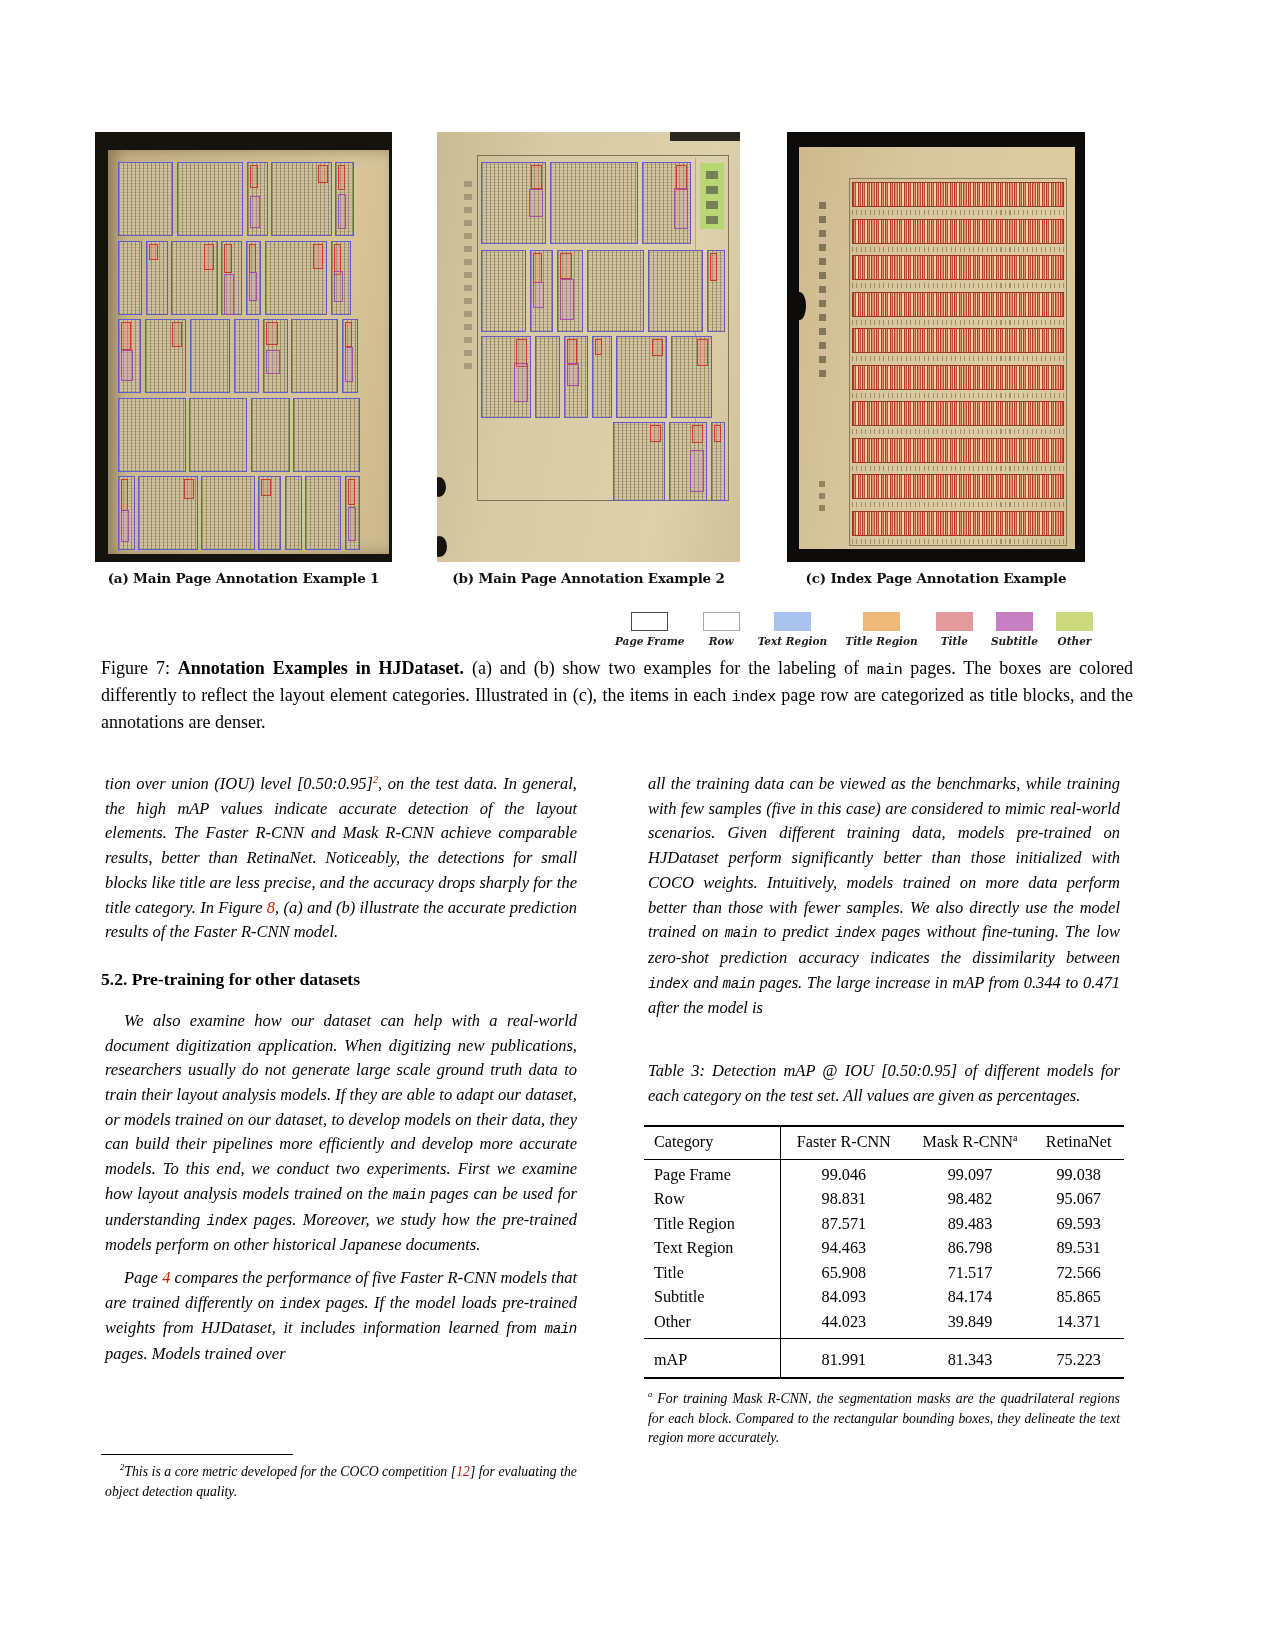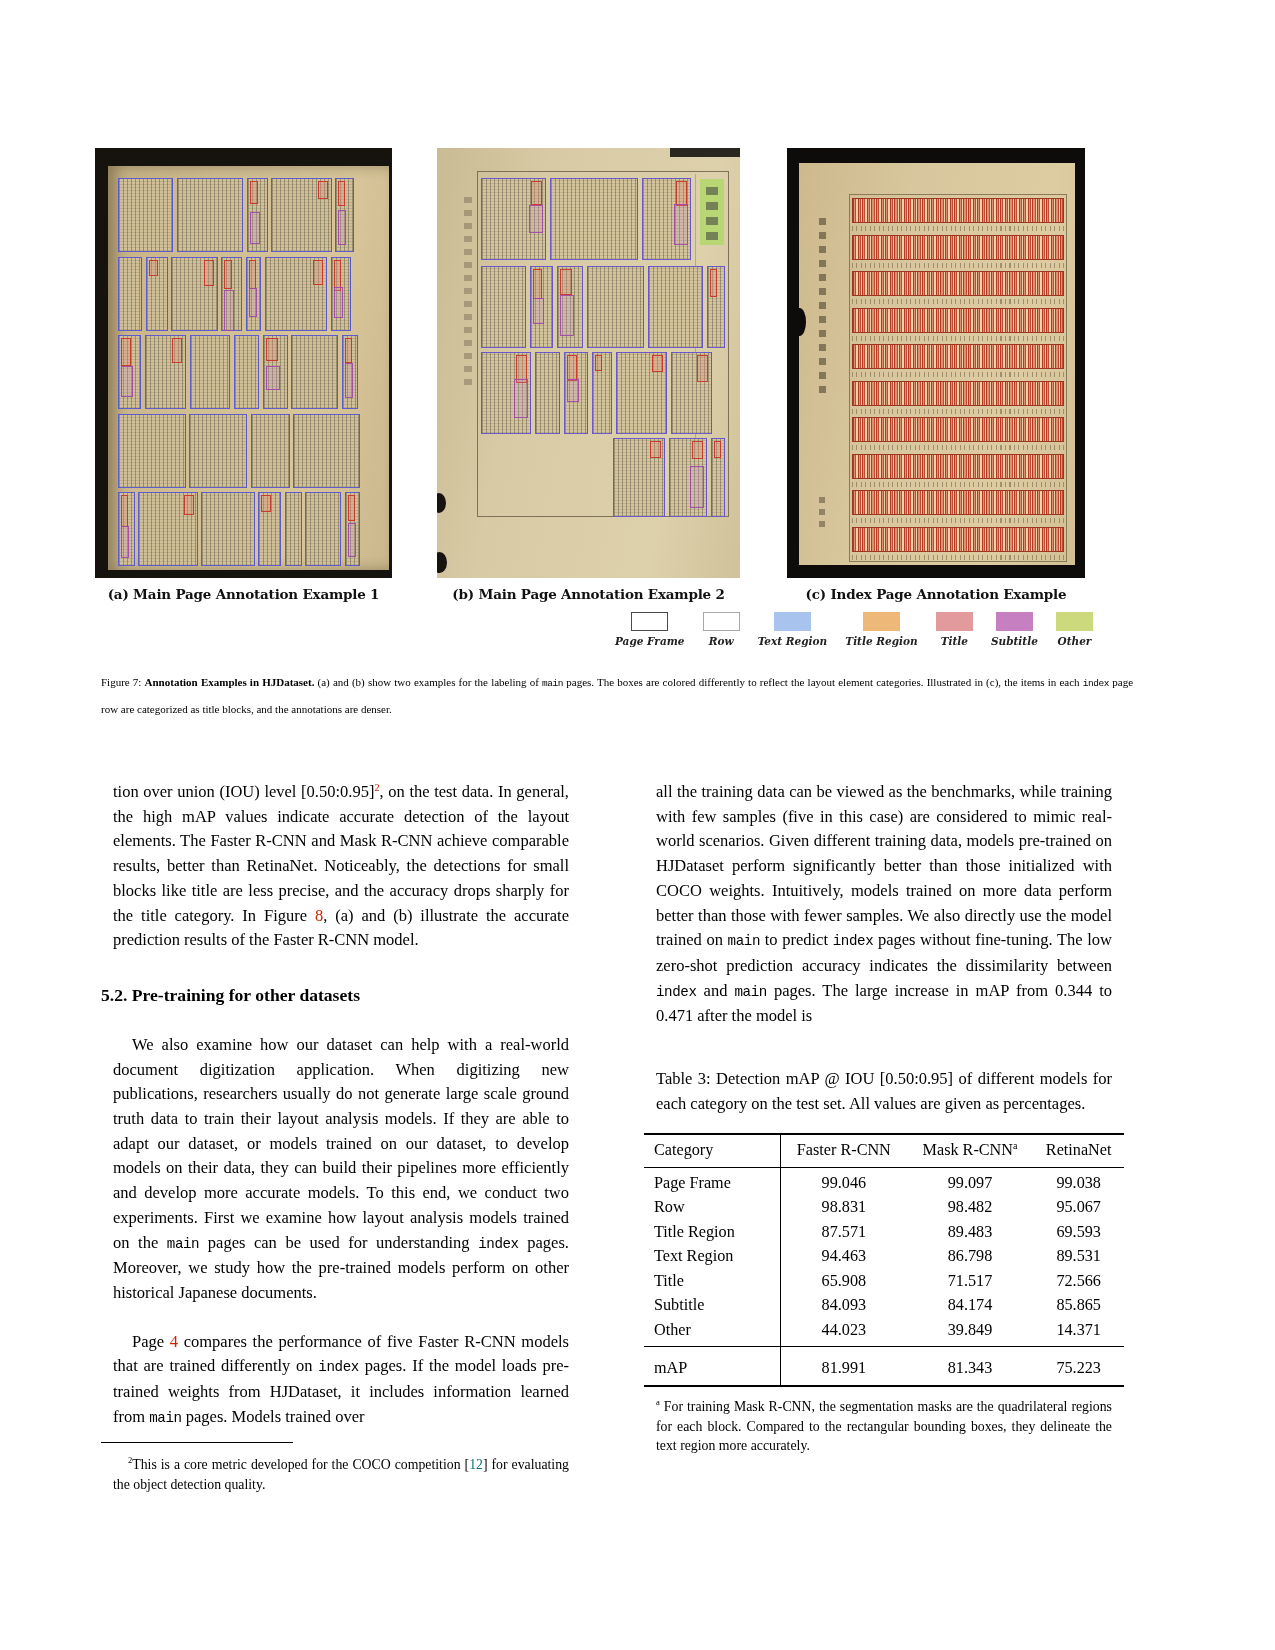--- a/index.html
+++ b/index.html
@@ -2,57 +2,57 @@
 <html><head>
 <meta charset="utf-8">
 <style>
   html,body{margin:0;padding:0;}
   body{
     width:1275px;height:1650px;background:#ffffff;position:relative;
     font-family:"Liberation Serif",serif;color:#000;
     -webkit-font-smoothing:antialiased;
   }
   
-  .figure-block{position:absolute;top:148px;}
+  .figure-block{position:absolute;top:132px;}
   #fig-a{left:95px;width:297px;}
   #fig-b{left:437px;width:303px;}
   #fig-c{left:787px;width:298px;}
   .photo{position:relative;height:430px;overflow:hidden;}
   .img-caption{
     margin-top:8px;text-align:center;
     font-family:"DejaVu Serif",serif;font-weight:bold;font-size:13.5px;
     letter-spacing:-0.2px;color:#111;
   }
   
   .legend{position:absolute;left:615px;top:612px;width:478px;display:flex;justify-content:space-between;}
   .legend-item{text-align:center;}
   .legend-swatch{width:37px;height:19px;border:1.5px solid transparent;margin:0 auto;box-sizing:border-box;}
   .legend-label{
     font-family:"DejaVu Serif",serif;font-style:italic;font-weight:bold;
     font-size:10.5px;margin-top:4px;color:#222;white-space:nowrap;
   }
   
   .fig7-caption{
-    position:absolute;left:101px;top:670px;width:1032px;
-    font-size:11px;line-height:24.8px;text-align:justify;
+    position:absolute;left:101px;top:656px;width:1032px;
+    font-size:18px;line-height:24.8px;text-align:justify;
   }
   
   .col-left{position:absolute;left:101px;top:768px;width:480px;height:737px;display:flex;flex-direction:column;}
   .col-right{position:absolute;left:644px;top:768px;width:480px;}
-  p{margin:12px;font-size:16.5px;line-height:24.7px;text-align:justify;}
+  p{margin:4px;font-size:16.5px;line-height:24.7px;text-align:justify;font-style:italic;}
   p.indent{text-indent:19px;}
   h2.section{
     font-size:17.6px;font-weight:bold;margin:19px 0 15px 0;line-height:22px;
     text-align:left;
   }
   
   .s-b{font-weight:bold;}
   .s-m{font-family:"Liberation Mono",monospace;font-size:0.86em;letter-spacing:-0.4px;}
   .s-red{color:#cc2200;}
-  .s-green{color:#0f766e;}
+  .s-green{color:#b91c1c;}
   sup{font-size:0.62em;line-height:0;}
   
   .footnote-block{margin-top:auto;}
   .footnote-rule{width:192px;border-top:1.3px solid #000;margin-bottom:7px;}
   p.fn{font-size:13.8px;line-height:19.5px;text-indent:15px;}
   
   .table-caption{margin-top:38px;font-size:16.5px;line-height:24.6px;}
   table.t3{
     margin-top:17px;width:100%;border-collapse:collapse;
     font-size:16.2px;border-top:2px solid #000;border-bottom:2px solid #000;

